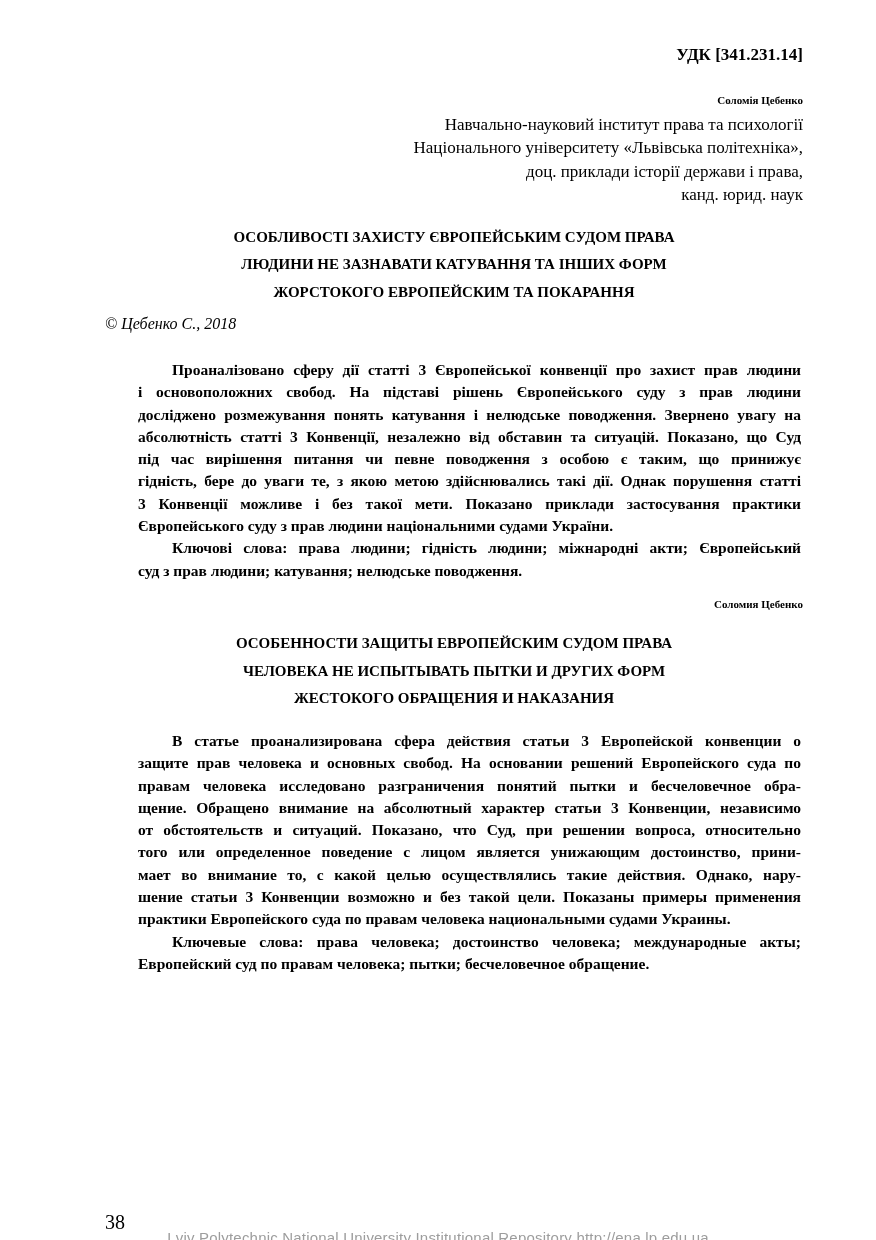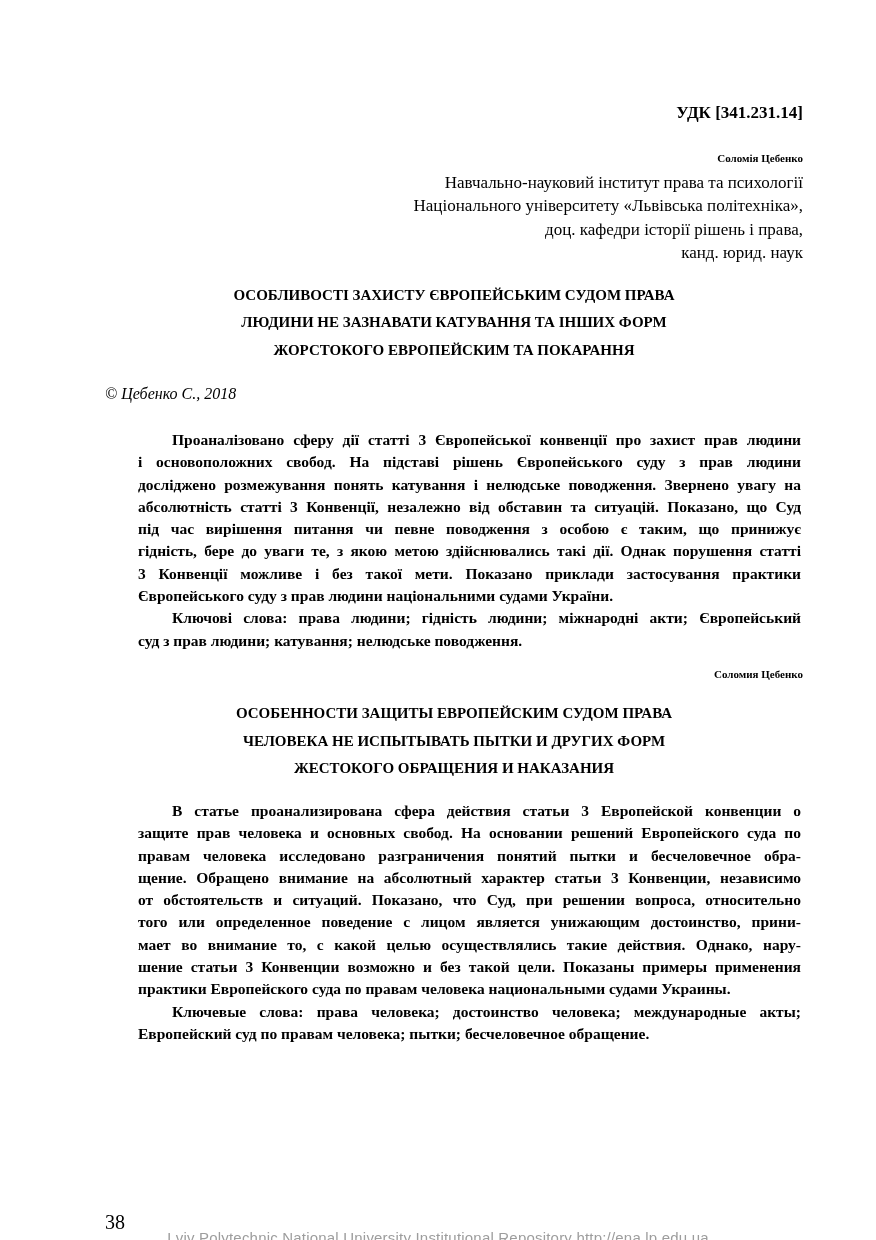--- a/index.html
+++ b/index.html
@@ -7,41 +7,41 @@
     width: 876px; height: 1240px;
     background: #ffffff;
     color: #000000;
     font-family: "Liberation Serif", serif;
     position: relative;
     overflow: hidden;
   }
   .content { margin-left: 105px; width: 698px; }
   .right { text-align: right; }
   .udc {
-    padding-top: 101px;
+    padding-top: 43px;
     font-weight: bold;
     font-size: 17px;
     line-height: 23px;
     margin-bottom: 23px;
   }
   .author-name {
     font-weight: bold;
     font-size: 11px;
     line-height: 23.5px;
   }
   .aff-line { font-size: 17px; line-height: 23.5px; }
   .article-title {
     margin-top: 17px;
     font-weight: bold;
     font-size: 15px;
     line-height: 27.5px;
     text-align: center;
   }
   .copyright {
-    margin-top: 20px;
+    margin-top: 8px;
     font-style: italic;
     font-size: 16px;
     line-height: 20px;
   }
   .abstract {
     margin-left: 33px;
     width: 663px;
     margin-top: 25px;
     font-weight: bold;
     font-size: 15.5px;
@@ -73,21 +73,21 @@
 <body>
 
 <div class="content">
 
   <div class="udc right">УДК [341.231.14]</div>
 
   <div>
     <div class="author-name right">Соломія Цебенко</div>
     <div class="aff-line right">Навчально-науковий інститут права та психології</div>
     <div class="aff-line right">Національного університету «Львівська політехніка»,</div>
-    <div class="aff-line right">доц. кафедри історії рішень і права,</div>
+    <div class="aff-line right">доц. приклади історії держави і права,</div>
     <div class="aff-line right">канд. юрид. наук</div>
   </div>
 
   <div class="article-title">
     <div>ОСОБЛИВОСТІ ЗАХИСТУ ЄВРОПЕЙСЬКИМ СУДОМ ПРАВА</div>
     <div>ЛЮДИНИ НЕ ЗАЗНАВАТИ КАТУВАННЯ ТА ІНШИХ ФОРМ</div>
     <div>ЖОРСТОКОГО ЕВРОПЕЙСКИМ ТА ПОКАРАННЯ</div>
   </div>
 
   <div class="copyright">© Цебенко С., 2018</div>

